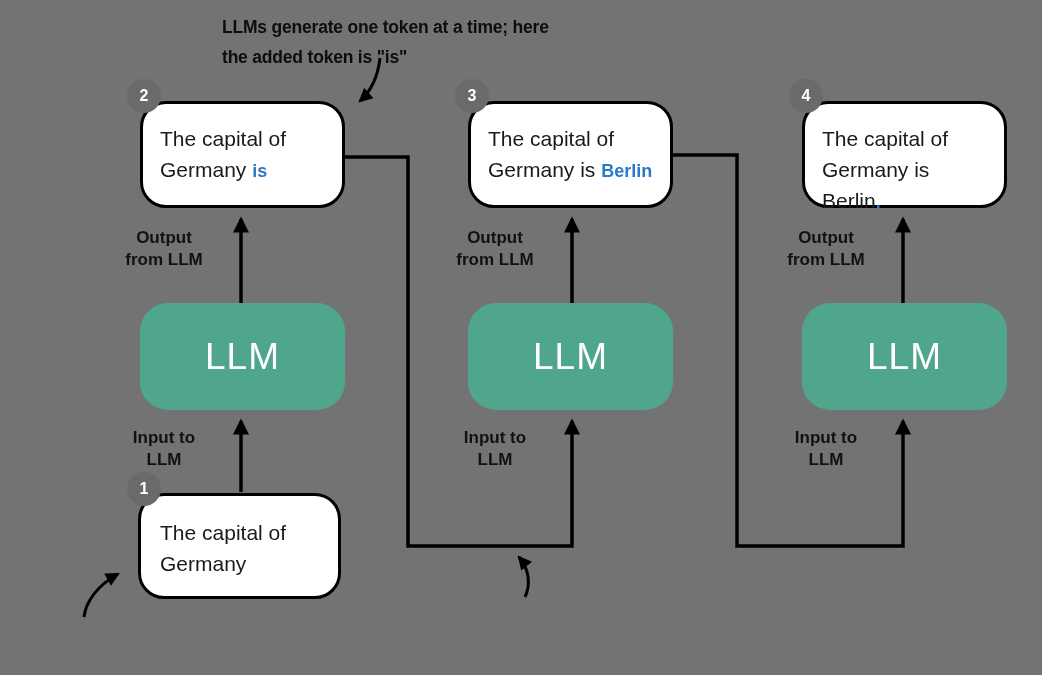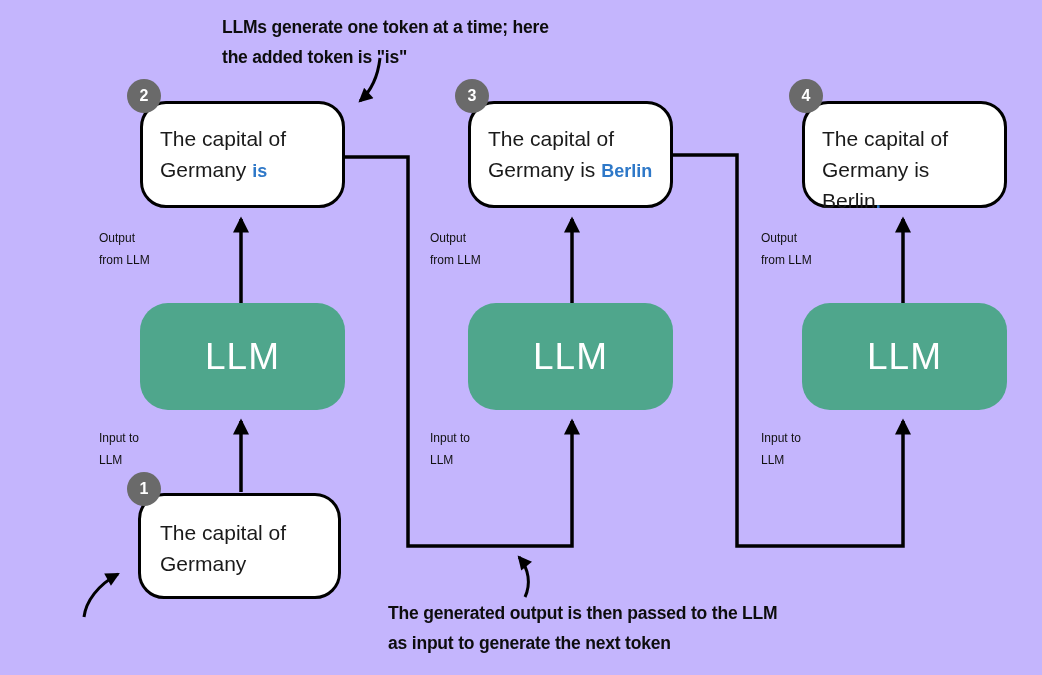--- a/index.html
+++ b/index.html
@@ -1,17 +1,17 @@
 <!DOCTYPE html>
 <html><head>
 <meta charset="utf-8">
 <style>
   html,body{margin:0;padding:0;background:#ffffff;}
   #canvas{
-    position:relative;width:1042px;height:675px;background:#c4b5fd;overflow:hidden;
+    position:relative;width:1042px;height:675px;background:#737373;overflow:hidden;
     font-family:"Liberation Sans","DejaVu Sans",sans-serif;color:#1a1a1a;
   }
   #wires{position:absolute;left:0;top:0;width:1042px;height:675px;pointer-events:none;}
   .top-box{
     position:absolute;top:101px;width:205px;height:107px;box-sizing:border-box;
     background:#ffffff;border:3.5px solid #000;border-radius:26px;
     padding:19px 12px 0 17px;font-size:21px;line-height:31px;
   }
   .input-box{
     position:absolute;left:138px;top:493px;width:203px;height:106px;box-sizing:border-box;
@@ -23,22 +23,22 @@
   .badge{
     position:absolute;width:34px;height:34px;border-radius:50%;background:#6a6a6a;
     color:#fff;font-size:16px;font-weight:bold;display:flex;align-items:center;justify-content:center;
     z-index:3;
   }
   .llm-box{
     position:absolute;top:303px;width:205px;height:107px;background:#4fa68c;border-radius:28px;
     display:flex;align-items:center;justify-content:center;color:#ffffff;font-size:37px;letter-spacing:1px;
   }
   .flow-label{
-    position:absolute;width:130px;text-align:left;font-size:12px;line-height:22px;
-    white-space:pre-line;color:#111;
+    position:absolute;width:130px;text-align:center;font-size:17px;line-height:22px;
+    white-space:pre-line;color:#111;font-weight:bold;
   }
   .note{
     position:absolute;font-weight:bold;font-size:17.5px;line-height:30px;white-space:pre-line;color:#0d0d0d;
     letter-spacing:-0.2px;
   }
   .note-top{left:222px;top:12px;}
   .note-bottom-left{left:40px;top:608px;}
   .note-bottom-middle{left:388px;top:598px;}
 </style>
 </head>
@@ -65,22 +65,20 @@
     <path d="M345,157 L408,157 L408,546 L572,546 L572,421" stroke="#000" stroke-width="3.5" fill="none" marker-end="url(#ah)"></path>
     <path d="M673,155 L737,155 L737,546 L903,546 L903,421" stroke="#000" stroke-width="3.5" fill="none" marker-end="url(#ah)"></path>
 
     <path d="M380,58 C378,76 371,91 360,101" stroke="#000" stroke-width="3" fill="none" marker-end="url(#ahs)"></path>
     <path d="M84,617 C86,601 98,585 118,574" stroke="#000" stroke-width="3" fill="none" marker-end="url(#ahs)"></path>
     <path d="M525,597 C531,584 529,569 519,557" stroke="#000" stroke-width="3" fill="none" marker-end="url(#ahs)"></path>
   </svg>
 
   <div class="note note-top">LLMs generate one token at a time; here
 the added token is "is"</div>
-  <div class="note note-bottom-middle">The generated output is then passed to the LLM
-as input to generate the next token</div>
 
   <div class="badge" style="left:127px;top:79px;">2</div>
   <div class="top-box" style="left:140px;">
     <span>The capital of</span><br>
     <span class="box-line2">Germany </span><span class="token">is</span>
   </div>
   <div class="flow-label" style="left:99px;top:227px;">Output
 from LLM</div>
   <div class="llm-box" style="left:140px;">
     <span>LLM</span>

